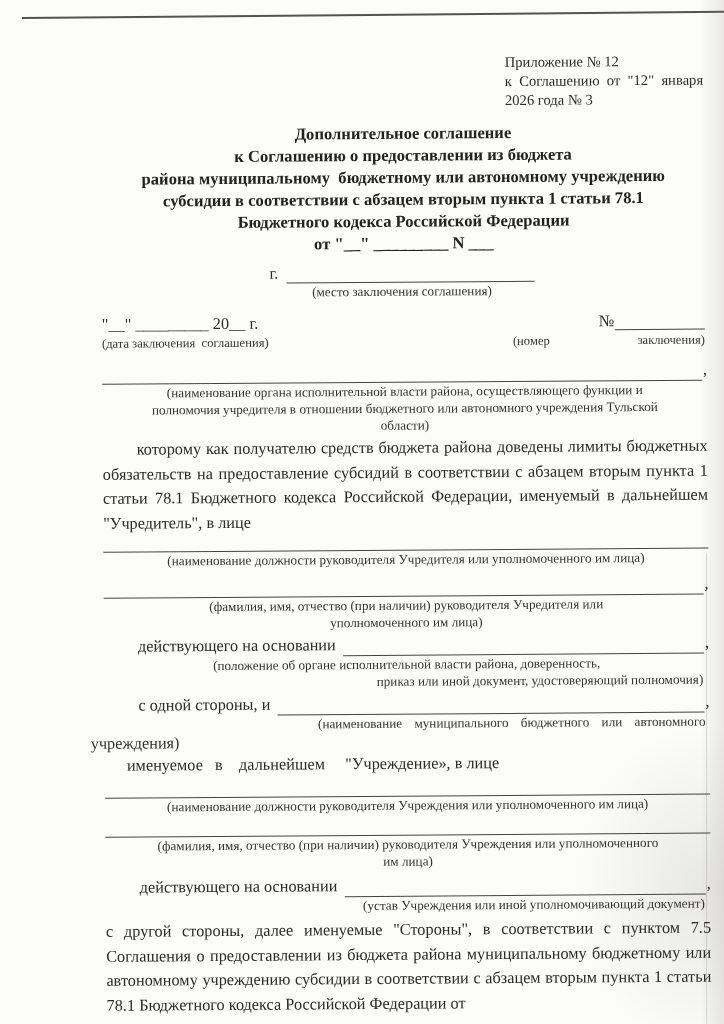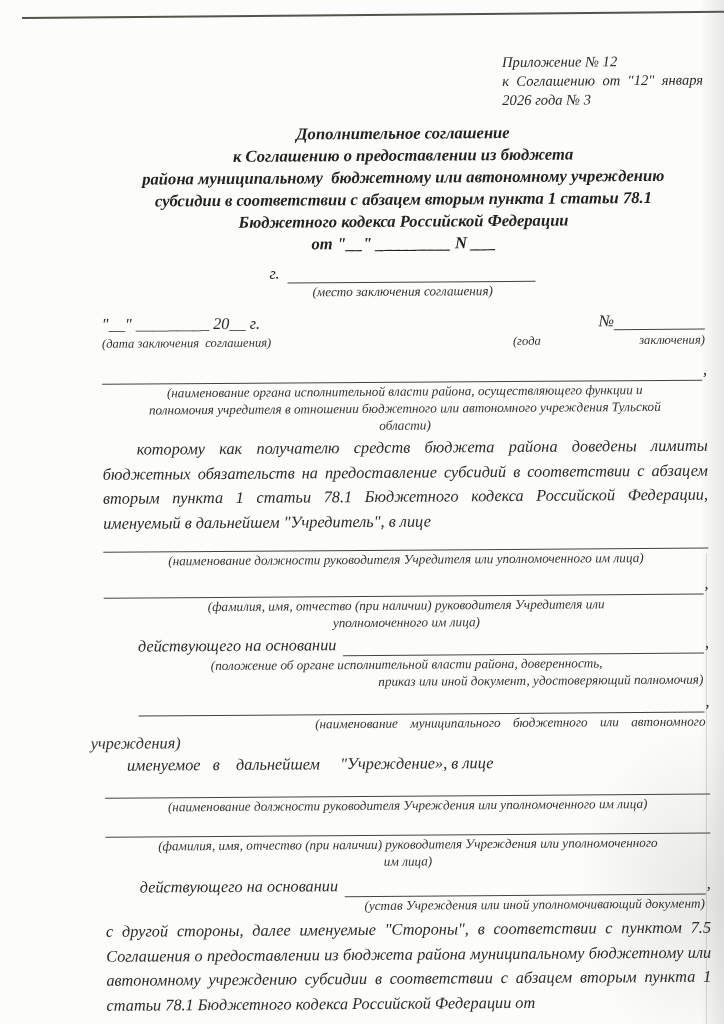--- a/index.html
+++ b/index.html
@@ -1,21 +1,20 @@
 <!DOCTYPE html>
 <html lang="ru"><head>
 <meta charset="utf-8">
 <style>
   html,body{margin:0;padding:0;background:#e8e8e6;}
   .page{
     position:relative;width:724px;height:1024px;margin:0 auto;
     background:#fcfcfa;overflow:hidden;
     font-family:"Liberation Serif","DejaVu Serif",serif;
     color:#2b2a27;
-    font-style:italic;
   }
   
   .scan-top-line{position:absolute;left:22px;top:17px;width:704px;height:2px;
     background:#56524c;transform:rotate(-0.5deg);transform-origin:left center;}
   .scan-right-shade{position:absolute;top:0;right:0;width:24px;height:100%;
     background:linear-gradient(to right,rgba(130,128,124,0),rgba(130,128,124,0.16));}
   .scan-right-smudge{position:absolute;right:0;bottom:0;width:150px;height:300px;
     background:radial-gradient(ellipse at 85% 55%,rgba(140,138,134,0.18),rgba(140,138,134,0) 70%);}
   .scan-vline{position:absolute;right:17px;top:54%;height:46%;width:1px;
     background:rgba(100,98,94,0.22);}
@@ -98,21 +97,21 @@
       <div class="date-left">
         <div>"__" _________ 20__ г.</div>
         <div class="cap-sm pre">(дата заключения  соглашения)</div>
       </div>
       <div class="num-col">
         <div class="num-line">
           <span class="nsign">№</span>
           <span class="rule grow"></span>
         </div>
         <div class="num-caps">
-          <span class="cap-sm">(года</span>
+          <span class="cap-sm">(номер</span>
           <span class="cap-sm">заключения)</span>
         </div>
       </div>
     </div>
 
     <div class="sec" style="margin-top:10px;">
       <div class="bl-row">
         <span class="rule grow"></span>
         <span class="comma">,</span>
       </div>
@@ -144,20 +143,21 @@
         <span class="lbl-gap">действующего на основании</span>
         <span class="rule grow"></span>
         <span class="comma">,</span>
       </div>
       <div class="cap">(положение об органе исполнительной власти района, доверенность,</div>
       <div class="cap right">приказ или иной документ, удостоверяющий полномочия)</div>
     </div>
 
     <div class="sec" style="margin-top:2px;">
       <div class="bl-row indent">
+        <span class="lbl-gap">с одной стороны, и</span>
         <span class="rule grow"></span>
         <span class="comma">,</span>
       </div>
       <div class="cap wide1">(наименование муниципального бюджетного или автономного</div>
       <div class="cap left" style="font-size:16.3px;line-height:20px;">учреждения)</div>
       <div class="named-line pre">именуемое   в    дальнейшем     "Учреждение», в лице</div>
     </div>
 
     <div class="sec" style="margin-top:8px;">
       <div class="bl-row">

